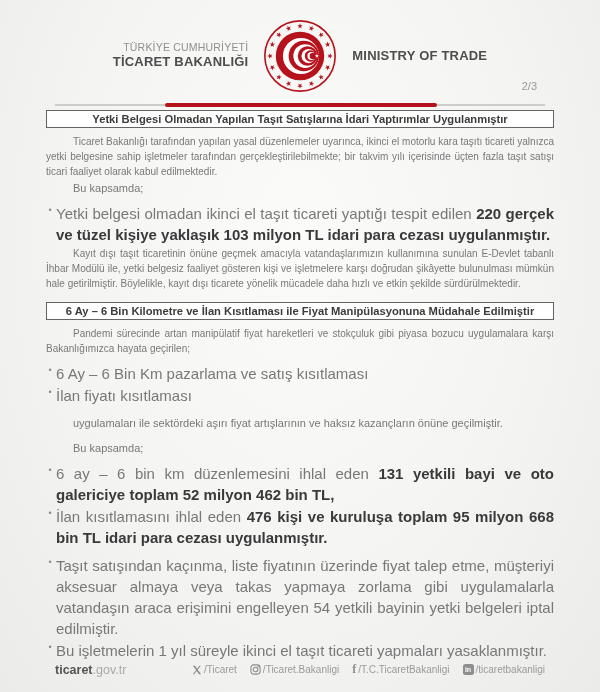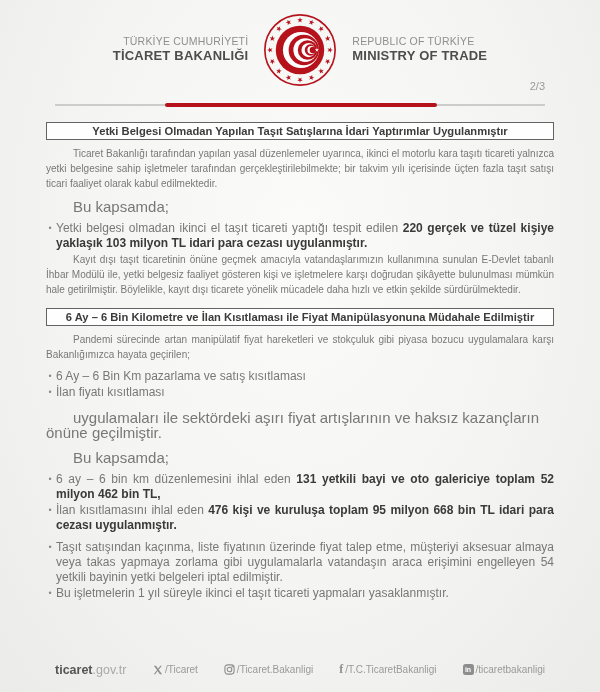--- a/index.html
+++ b/index.html
@@ -3,49 +3,49 @@
 <meta charset="utf-8">
 <style>
   html,body{margin:0;padding:0;}
   body{font-family:"Liberation Sans","DejaVu Sans",sans-serif;}
   .page{
     width:600px;height:692px;overflow:hidden;position:relative;
     background:radial-gradient(ellipse at 50% 35%, #fbfbfa 0%, #f4f4f3 55%, #ebebe9 100%);
     display:flex;flex-direction:column;
   }
   
-  .hdr{height:88px;display:flex;align-items:center;justify-content:center;gap:14px;padding-top:6px;}
+  .hdr{height:88px;display:flex;align-items:center;justify-content:center;gap:14px;padding-top:18px;}
   .org{line-height:1.25;}
   .org .l1{font-size:10.5px;color:#8f8f8f;letter-spacing:.2px;}
   .org .l2{font-size:13px;font-weight:bold;color:#4d4d4d;letter-spacing:.2px;}
   .org.left{text-align:right;}
   .org.right{text-align:left;}
   .pgrow{position:relative;margin:0 55px;height:18px;}
-  .pgnum{position:absolute;right:0;top:-14px;font-size:11px;color:#9a9a9a;}
+  .pgnum{position:absolute;right:8px;top:-14px;font-size:11px;color:#9a9a9a;}
   .rule{position:absolute;left:0;right:0;top:10px;height:1.5px;background:#cccccb;}
   .rule-red{position:absolute;left:22.4%;width:55.5%;top:-1px;height:3.5px;border-radius:2px;}
   
   main{flex:1;padding:10px 46px 0;}
   .tbox{border:1.2px solid #636363;background:rgba(255,255,255,.9);
         text-align:center;font-weight:bold;font-size:11.2px;color:#3b3b3b;
         padding:2px 6px;margin-bottom:6px;}
   .tbox.gap{margin-top:11px;}
   .para{font-size:10px;line-height:15px;color:#787878;text-align:justify;text-indent:27px;margin:0;}
-  .lead{font-size:15px;line-height:15px;color:#787878;text-indent:27px;margin:8px 0 0;}
+  .lead{font-size:11px;line-height:15px;color:#787878;text-indent:27px;margin:2px 0 0;}
   .lead.sp{margin-top:10px;}
   .bullets{margin:7px 0 0;}
   .bullet{display:flex;margin:0 0 1px -2px;}
   .dot{flex:0 0 12px;color:#8a8a8a;font-size:9px;line-height:15px;text-align:center;}
-  .btext{flex:1;font-size:12px;line-height:15px;color:#787878;text-align:justify;}
+  .btext{flex:1;font-size:15px;line-height:21px;color:#787878;text-align:justify;}
   .btext strong{color:#3a3a3a;}
   
   footer{display:flex;align-items:center;justify-content:space-between;margin:0 55px 15px;}
   .site{font-size:12.5px;color:#a9a9a9;}
   .site b{color:#555;}
-  .socials{display:flex;align-items:center;gap:26px;text-align:center;}
+  .socials{display:flex;align-items:center;gap:13px;text-align:center;}
   .soc{display:flex;align-items:center;gap:2px;font-size:10px;color:#9a9a9a;}
   .soc svg{display:block;}
   .fb{font-weight:bold;font-size:12px;color:#8e8e8e;font-family:"Liberation Serif",serif;}
   .inbadge{width:11px;height:11px;border-radius:2.5px;background:#8e8e8e;color:#fff;
            font-size:7px;font-weight:bold;display:flex;align-items:flex-end;justify-content:center;
            line-height:10px;}
 </style>
 </head>
 <body>
 
@@ -86,21 +86,20 @@
       <circle cx="45.5" cy="40" r="12.5" fill="#ffffff"></circle>
       <circle cx="48" cy="40" r="10.3" fill="#b5121b"></circle>
       <circle cx="49" cy="40" r="7.5" fill="#ffffff"></circle>
       <circle cx="51" cy="40" r="6" fill="#b5121b"></circle>
       <circle cx="52" cy="40" r="4.2" fill="#ffffff"></circle>
       <circle cx="53.6" cy="40" r="3.4" fill="#b5121b"></circle>
       <use href="#star5" transform="translate(57.8 40) scale(2.3)" fill="#ffffff"></use>
     </svg>
 
     <div class="org right">
-      <div class="l1">REPUBLIC OF TÜRKİYE</div>
       <div class="l2">MINISTRY OF TRADE</div>
     </div>
   </div>
 
   <div class="pgrow">
     <span class="pgnum">2/3</span>
     <div class="rule">
       <div class="rule-red" style="background:#b5121b;"></div>
     </div>
   </div>

